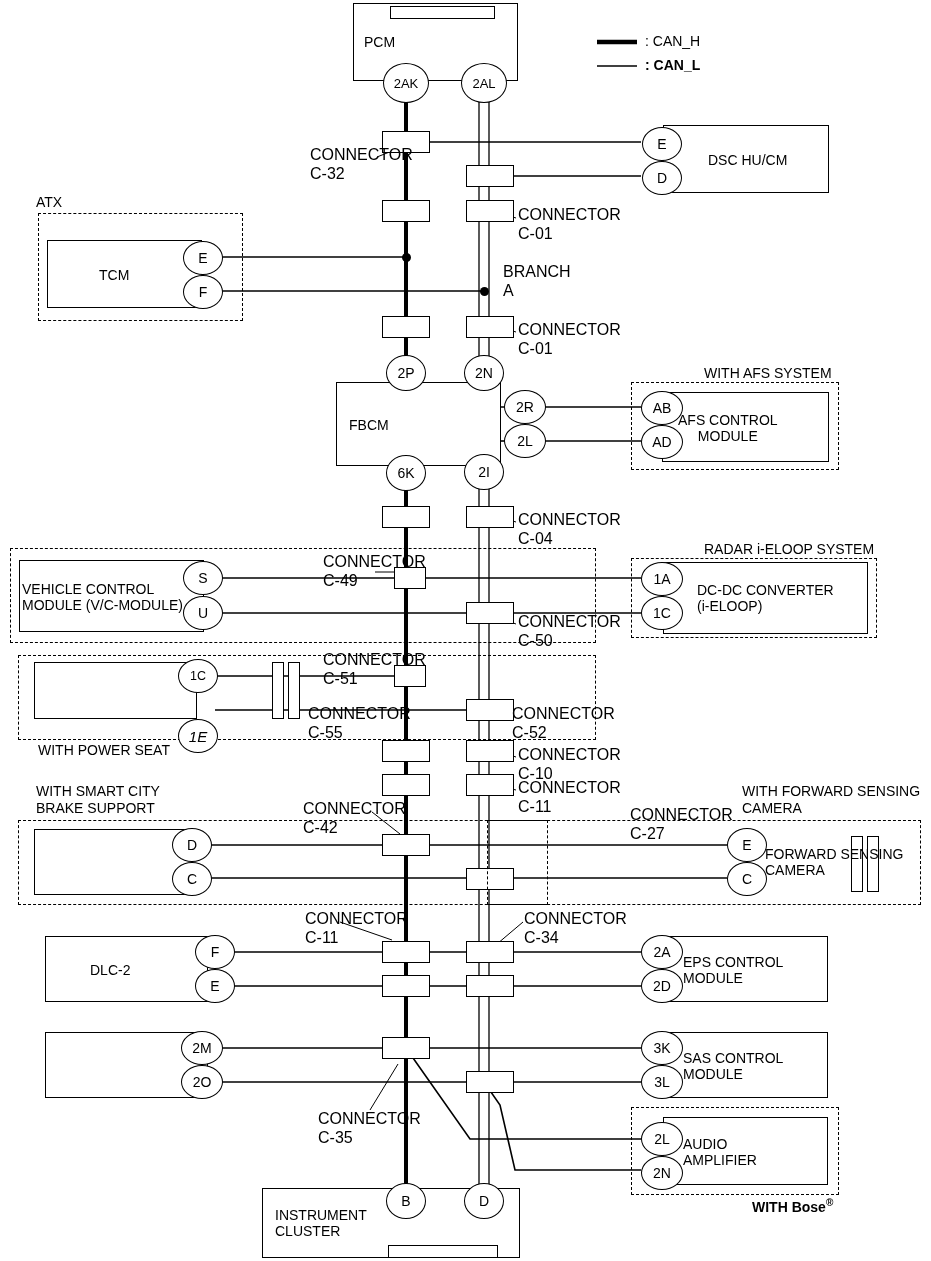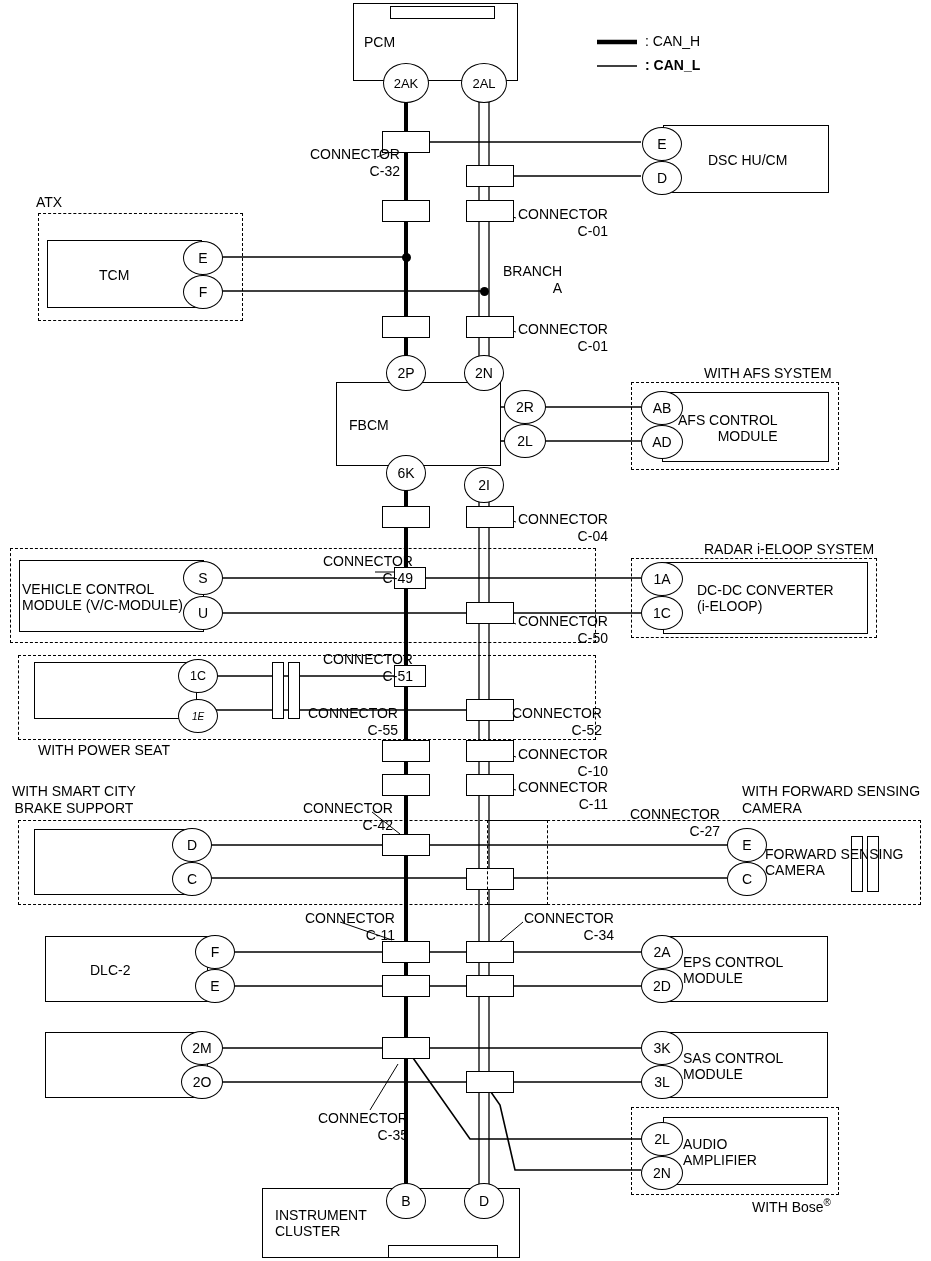--- a/index.html
+++ b/index.html
@@ -6,21 +6,21 @@
   body{font-family:"Liberation Sans", sans-serif;}
   #stage{position:relative;width:931px;height:1261px;overflow:hidden;background:#fff;}
   .box{position:absolute;border:1.5px solid #000;background:#fff;box-sizing:border-box;}
   .dashbox{position:absolute;border:1.5px dashed #000;background:transparent;box-sizing:border-box;}
   .lbl{position:absolute;color:#000;white-space:pre;line-height:1.18;}
   .ctr{position:absolute;display:flex;align-items:center;justify-content:center;text-align:center;box-sizing:border-box;}
   .oval{position:absolute;border:1.5px solid #000;background:#fff;border-radius:50%;
         display:flex;align-items:center;justify-content:center;font-size:14px;box-sizing:border-box;}
   .dot{position:absolute;background:#000;border-radius:50%;}
   .conn{position:absolute;border:1.2px solid #000;background:#fff;box-sizing:border-box;}
-  .tiny{font-size:14px;text-align:right;}
+  .tiny{font-size:16px;}
   .med{font-size:14px;}
   svg.layer{position:absolute;left:0;top:0;width:931px;height:1261px;overflow:visible;}
 </style>
 </head>
 <body>
 
 <div id="stage">
 
   <svg class="layer">
 
@@ -192,28 +192,28 @@
   <div class="lbl tiny" style="left:503px;top:263px;">BRANCH
 A</div>
   <div class="lbl tiny" style="left:518px;top:321px;">CONNECTOR
 C-01</div>
 
   <div class="box" style="left:336px;top:382px;width:165px;height:84px;"></div>
   <div class="lbl med" style="left:349px;top:417px;">FBCM</div>
   <div class="oval" style="left:386px;top:355px;width:40px;height:36px;">2P</div>
   <div class="oval" style="left:464px;top:355px;width:40px;height:36px;">2N</div>
   <div class="oval" style="left:386px;top:455px;width:40px;height:36px;">6K</div>
-  <div class="oval" style="left:464px;top:467px;width:40px;height:36px;">2I</div>
+  <div class="oval" style="left:464px;top:454px;width:40px;height:36px;">2I</div>
   <div class="oval" style="left:504px;top:390px;width:42px;height:34px;">2R</div>
   <div class="oval" style="left:504px;top:424px;width:42px;height:34px;">2L</div>
 
   <div class="dashbox" style="left:631px;top:382px;width:208px;height:88px;"></div>
   <div class="lbl med" style="left:704px;top:365px;">WITH AFS SYSTEM</div>
   <div class="box" style="left:662px;top:392px;width:167px;height:70px;"></div>
-  <div class="ctr med" style="left:678px;top:400px;width:150px;height:56px;justify-content:flex-start;text-align:right;white-space:pre-line;">AFS CONTROL
+  <div class="ctr med" style="left:678px;top:400px;width:150px;height:56px;justify-content:flex-start;text-align:center;white-space:pre-line;">AFS CONTROL
 MODULE</div>
   <div class="oval" style="left:641px;top:391px;width:42px;height:34px;">AB</div>
   <div class="oval" style="left:641px;top:425px;width:42px;height:34px;">AD</div>
   <div class="lbl tiny" style="left:518px;top:511px;">CONNECTOR
 C-04</div>
 
   <div class="dashbox" style="left:10px;top:548px;width:586px;height:95px;"></div>
   <div class="box" style="left:19px;top:560px;width:185px;height:72px;"></div>
   <div class="ctr med" style="left:22px;top:572px;width:180px;height:50px;justify-content:flex-start;text-align:left;white-space:pre-line;">VEHICLE CONTROL
 MODULE (V/C-MODULE)</div>
@@ -229,34 +229,34 @@
   <div class="box" style="left:663px;top:562px;width:205px;height:72px;"></div>
   <div class="ctr med" style="left:697px;top:573px;width:175px;height:50px;justify-content:flex-start;text-align:left;white-space:pre-line;">DC-DC CONVERTER
 (i-ELOOP)</div>
   <div class="oval" style="left:641px;top:562px;width:42px;height:34px;">1A</div>
   <div class="oval" style="left:641px;top:596px;width:42px;height:34px;">1C</div>
 
   <div class="dashbox" style="left:18px;top:655px;width:578px;height:85px;"></div>
   <div class="lbl med" style="left:38px;top:742px;">WITH POWER SEAT</div>
   <div class="box" style="left:34px;top:662px;width:163px;height:57px;"></div>
   <div class="oval" style="left:178px;top:659px;width:40px;height:34px;font-size:12.5px;">1C</div>
-  <div class="oval" style="left:178px;top:699px;width:40px;height:34px;font-size:10px;font-style:italic;">1E</div>
+  <div class="oval" style="left:178px;top:719px;width:40px;height:34px;font-size:15px;font-style:italic;">1E</div>
   <div class="lbl tiny" style="left:323px;top:651px;">CONNECTOR
 C-51</div>
   <div class="lbl tiny" style="left:308px;top:705px;">CONNECTOR
 C-55</div>
   <div class="lbl tiny" style="left:512px;top:705px;">CONNECTOR
 C-52</div>
   <div class="lbl tiny" style="left:518px;top:746px;">CONNECTOR
 C-10</div>
   <div class="lbl tiny" style="left:518px;top:779px;">CONNECTOR
 C-11</div>
 
   <div class="dashbox" style="left:18px;top:820px;width:530px;height:85px;"></div>
-  <div class="lbl med" style="left:12px;top:783px;white-space:pre-line;text-align:center;">WITH SMART CITY
+  <div class="lbl med" style="left:36px;top:783px;white-space:pre-line;">WITH SMART CITY
 BRAKE SUPPORT</div>
   <div class="box" style="left:34px;top:829px;width:158px;height:66px;"></div>
   <div class="oval" style="left:172px;top:828px;width:40px;height:34px;">D</div>
   <div class="oval" style="left:172px;top:862px;width:40px;height:34px;">C</div>
   <div class="lbl tiny" style="left:303px;top:800px;">CONNECTOR
 C-42</div>
 
   <div class="dashbox" style="left:487px;top:820px;width:434px;height:85px;"></div>
   <div class="lbl med" style="left:742px;top:783px;white-space:pre-line;">WITH FORWARD SENSING
 CAMERA</div>
@@ -291,21 +291,21 @@
   <div class="oval" style="left:641px;top:1065px;width:42px;height:34px;">3L</div>
   <div class="lbl tiny" style="left:318px;top:1110px;">CONNECTOR
 C-35</div>
 
   <div class="dashbox" style="left:631px;top:1107px;width:208px;height:88px;"></div>
   <div class="box" style="left:663px;top:1117px;width:165px;height:68px;"></div>
   <div class="ctr med" style="left:683px;top:1127px;width:150px;height:50px;justify-content:flex-start;text-align:left;white-space:pre-line;">AUDIO
 AMPLIFIER</div>
   <div class="oval" style="left:641px;top:1122px;width:42px;height:34px;">2L</div>
   <div class="oval" style="left:641px;top:1156px;width:42px;height:34px;">2N</div>
-  <div class="lbl med" style="left:752px;top:1197px;"><span>WITH Bose</span><sup style="font-size:10px;">®</sup></div>
+  <div class="lbl med" style="left:752px;top:1197px;font-weight:bold;"><span>WITH Bose</span><sup style="font-size:10px;">®</sup></div>
 
   <div class="box" style="left:262px;top:1188px;width:258px;height:70px;"></div>
   <div class="ctr med" style="left:275px;top:1200px;width:125px;height:46px;justify-content:flex-start;text-align:left;white-space:pre-line;">INSTRUMENT
 CLUSTER</div>
   <div class="box" style="left:388px;top:1245px;width:110px;height:13px;"></div>
   <div class="oval" style="left:386px;top:1183px;width:40px;height:36px;">B</div>
   <div class="oval" style="left:464px;top:1183px;width:40px;height:36px;">D</div>
 
 </div>
 

